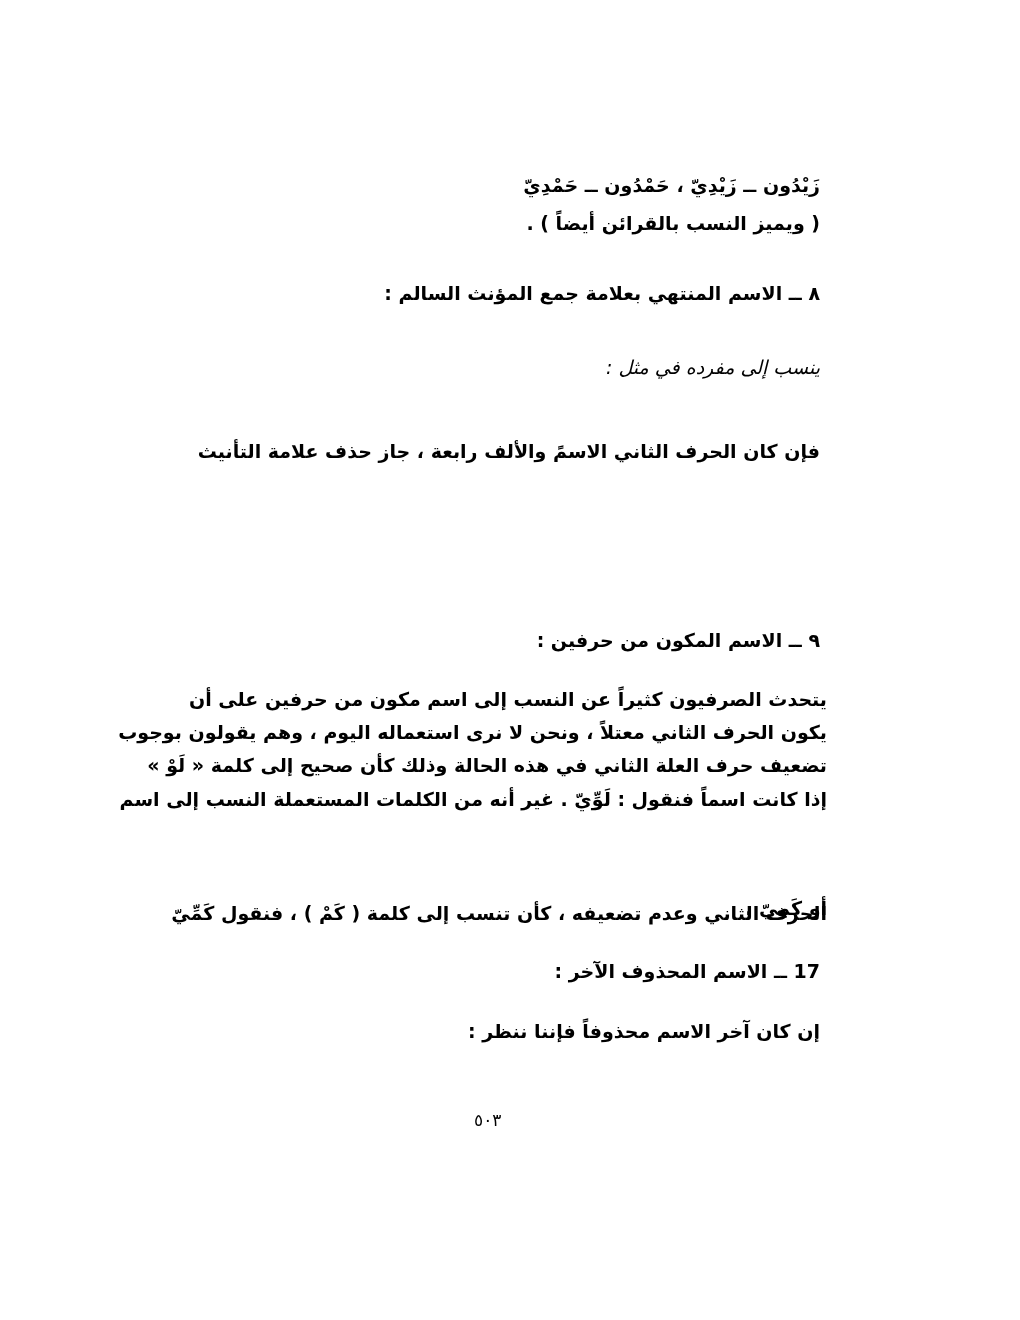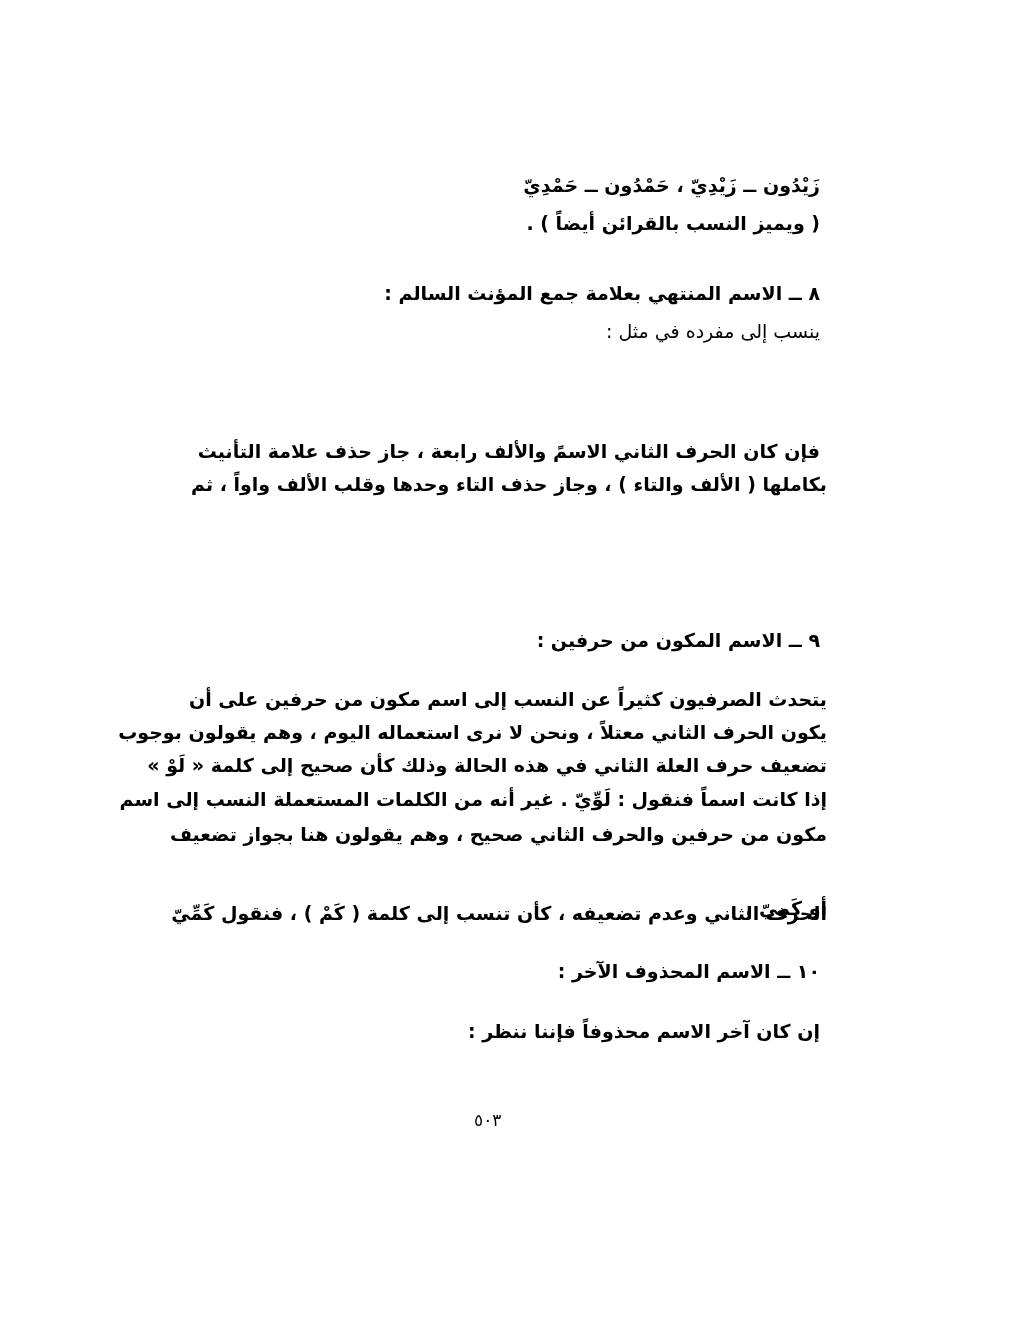--- a/index.html
+++ b/index.html
@@ -47,34 +47,32 @@
   </style>
 </head>
 <body>
 
 <div class="page">
 
   <div class="line bold" style="right:200px; top:172px;">زَيْدُون ــ زَيْدِيّ ، حَمْدُون ــ حَمْدِيّ</div>
   <div class="line bold" style="right:200px; top:210px;">( ويميز النسب بالقرائن أيضاً ) .</div>
 
   <div class="line bold" style="right:200px; top:280px;">٨ ــ الاسم المنتهي بعلامة جمع المؤنث السالم :</div>
-  <div class="line" style="right:200px; top:318px;">ينسب إلى مفرده في مثل :</div>
+  <div class="line" style="right:200px; top:354px;font-style:italic;">ينسب إلى مفرده في مثل :</div>
 
   <div class="line bold" style="right:200px; top:438px;">فإن كان الحرف الثاني الاسمً والألف رابعة ، جاز حذف علامة التأنيث</div>
-  <div class="line bold just" style="right:193px; width:625px; top:471px;">بكاملها ( الألف والتاء ) ، وجاز حذف التاء وحدها وقلب الألف واواً ، ثم</div>
 
 
   <div class="line bold" style="right:200px; top:627px;">٩ ــ الاسم المكون من حرفين :</div>
 
   <div class="line bold" style="right:193px; top:686px;">يتحدث الصرفيون كثيراً عن النسب إلى اسم مكون من حرفين على أن</div>
   <div class="line bold just" style="right:193px; width:625px; top:719px;">يكون الحرف الثاني معتلاً ، ونحن لا نرى استعماله اليوم ، وهم يقولون بوجوب</div>
   <div class="line bold just" style="right:193px; width:625px; top:752px;">تضعيف حرف العلة الثاني في هذه الحالة وذلك كأن صحيح إلى كلمة « لَوْ »</div>
   <div class="line bold just" style="right:193px; width:625px; top:786px;">إذا كانت اسماً فنقول : لَوِّيّ . غير أنه من الكلمات المستعملة النسب إلى اسم</div>
-  <div class="line bold just" style="right:193px; width:625px; top:821px;">مكون من حرفين والحرف الثاني صحيح ، وهم يقولون هنا بجواز تضعيف</div>
   <div class="line bold just" style="right:193px; width:625px; top:900px;">الحرف الثاني وعدم تضعيفه ، كأن تنسب إلى كلمة ( كَمْ ) ، فنقول كَمِّيّ</div>
   <div class="line bold" style="right:193px; top:895px;">أو كَمِيّ .</div>
 
-  <div class="line bold" style="right:200px; top:958px;">١٠ ــ الاسم المحذوف الآخر :</div>
+  <div class="line bold" style="right:200px; top:958px;">17 ــ الاسم المحذوف الآخر :</div>
   <div class="line bold" style="right:200px; top:1018px;">إن كان آخر الاسم محذوفاً فإننا ننظر :</div>
 
   <div class="page-number">٥٠٣</div>
 
 </div>
 
 </body></html>

